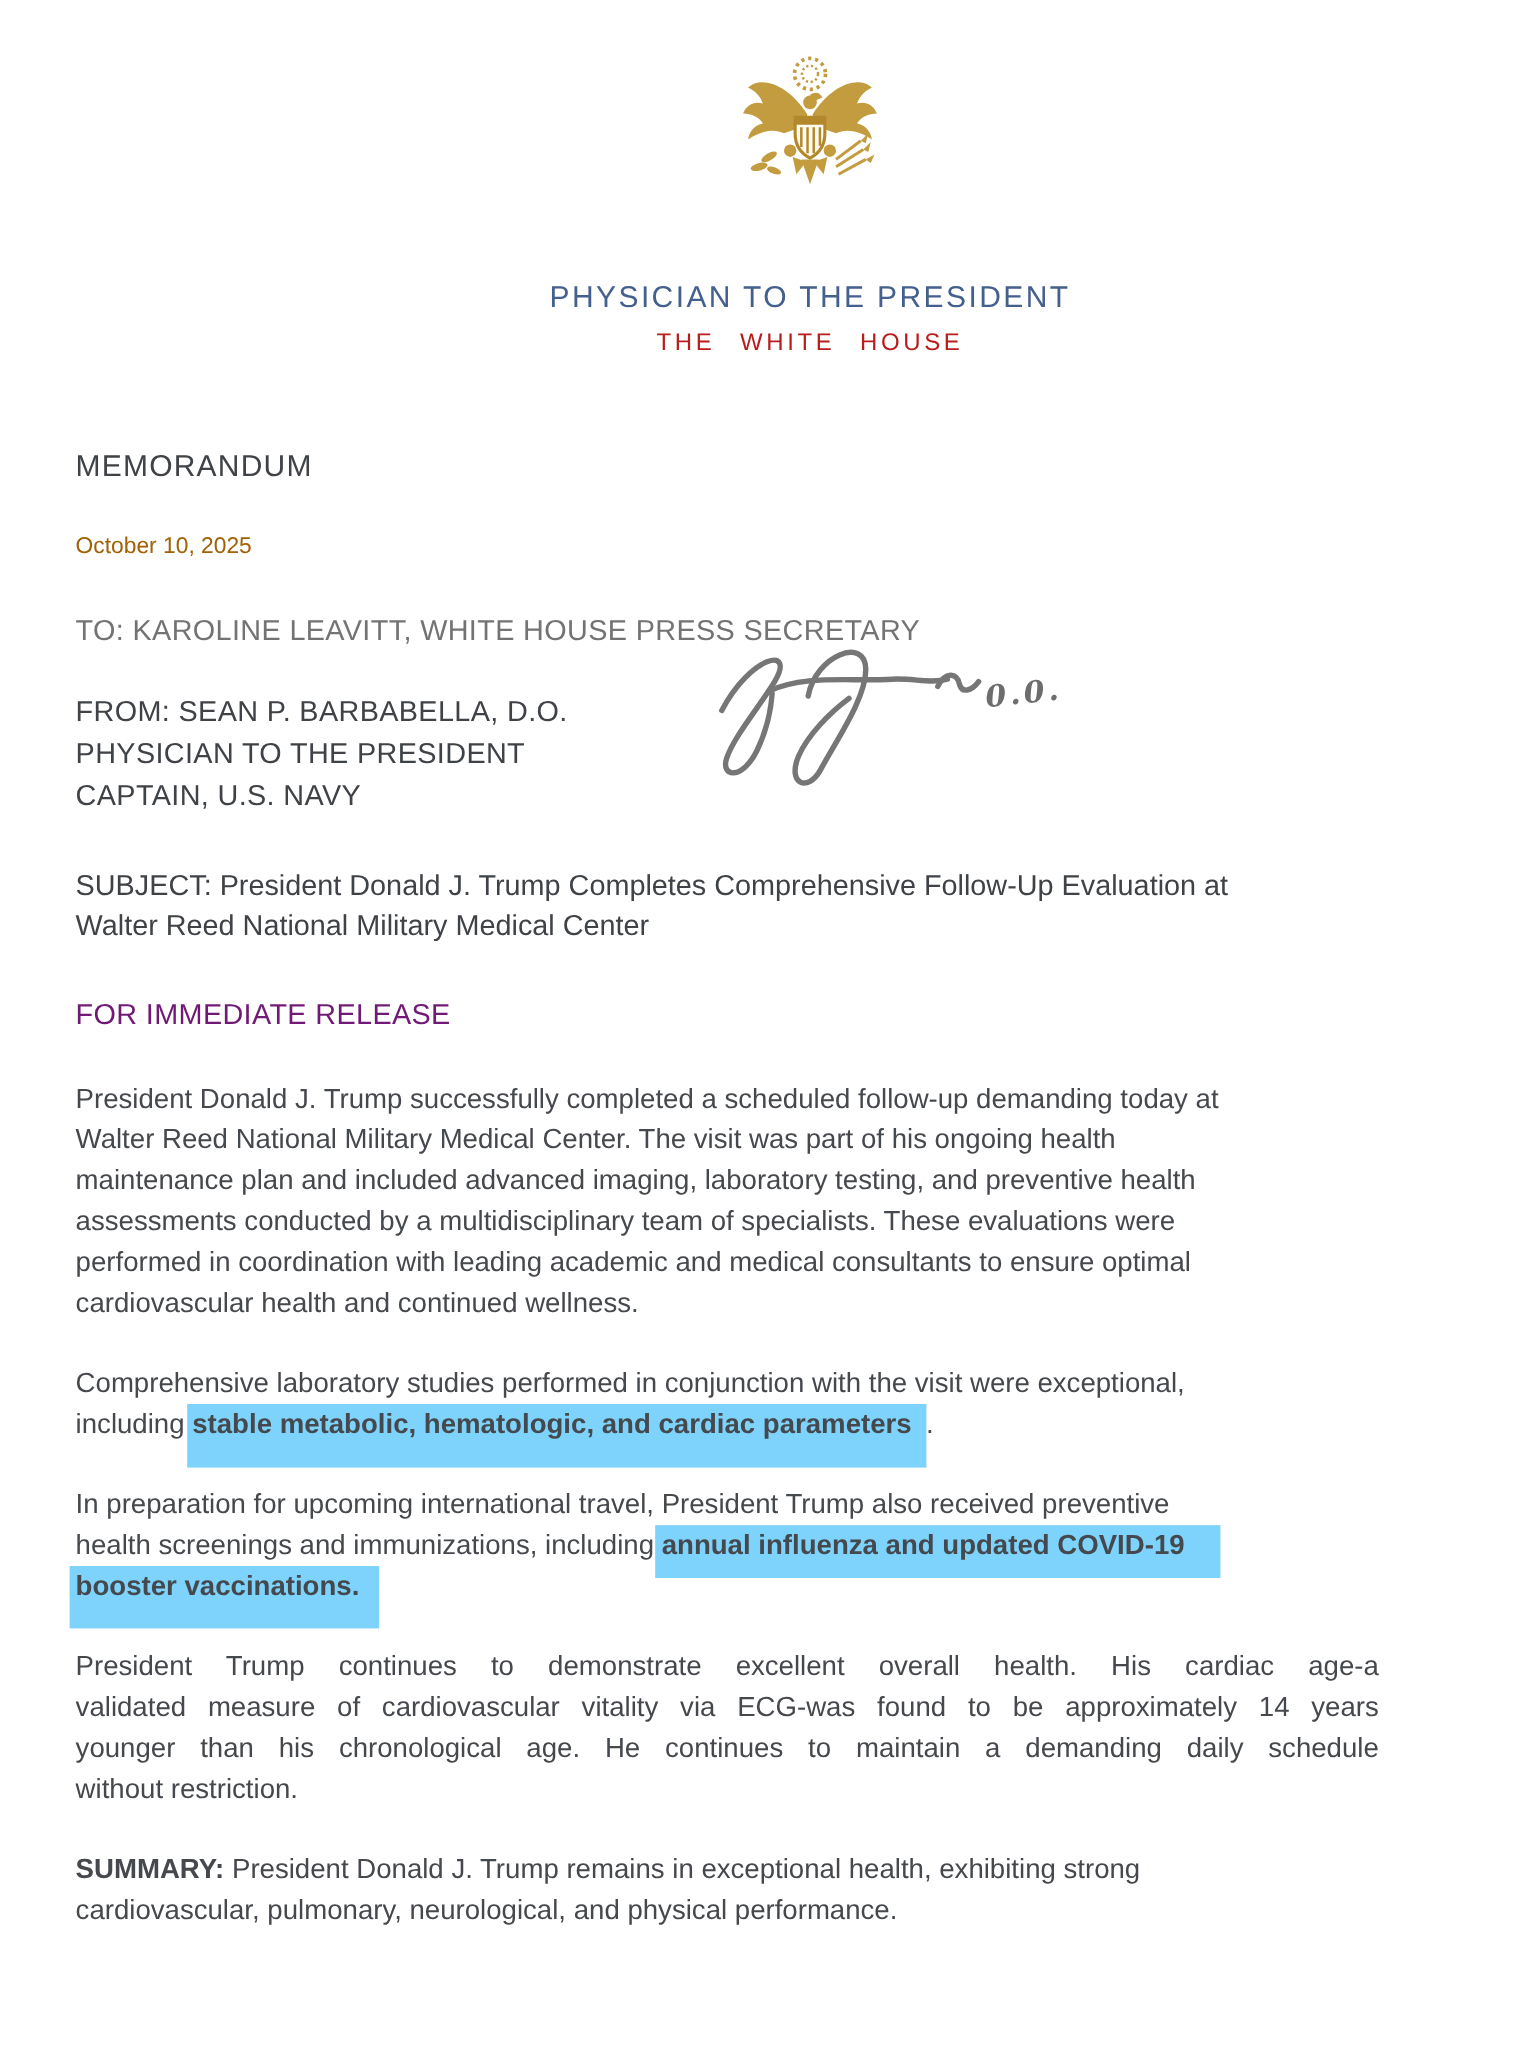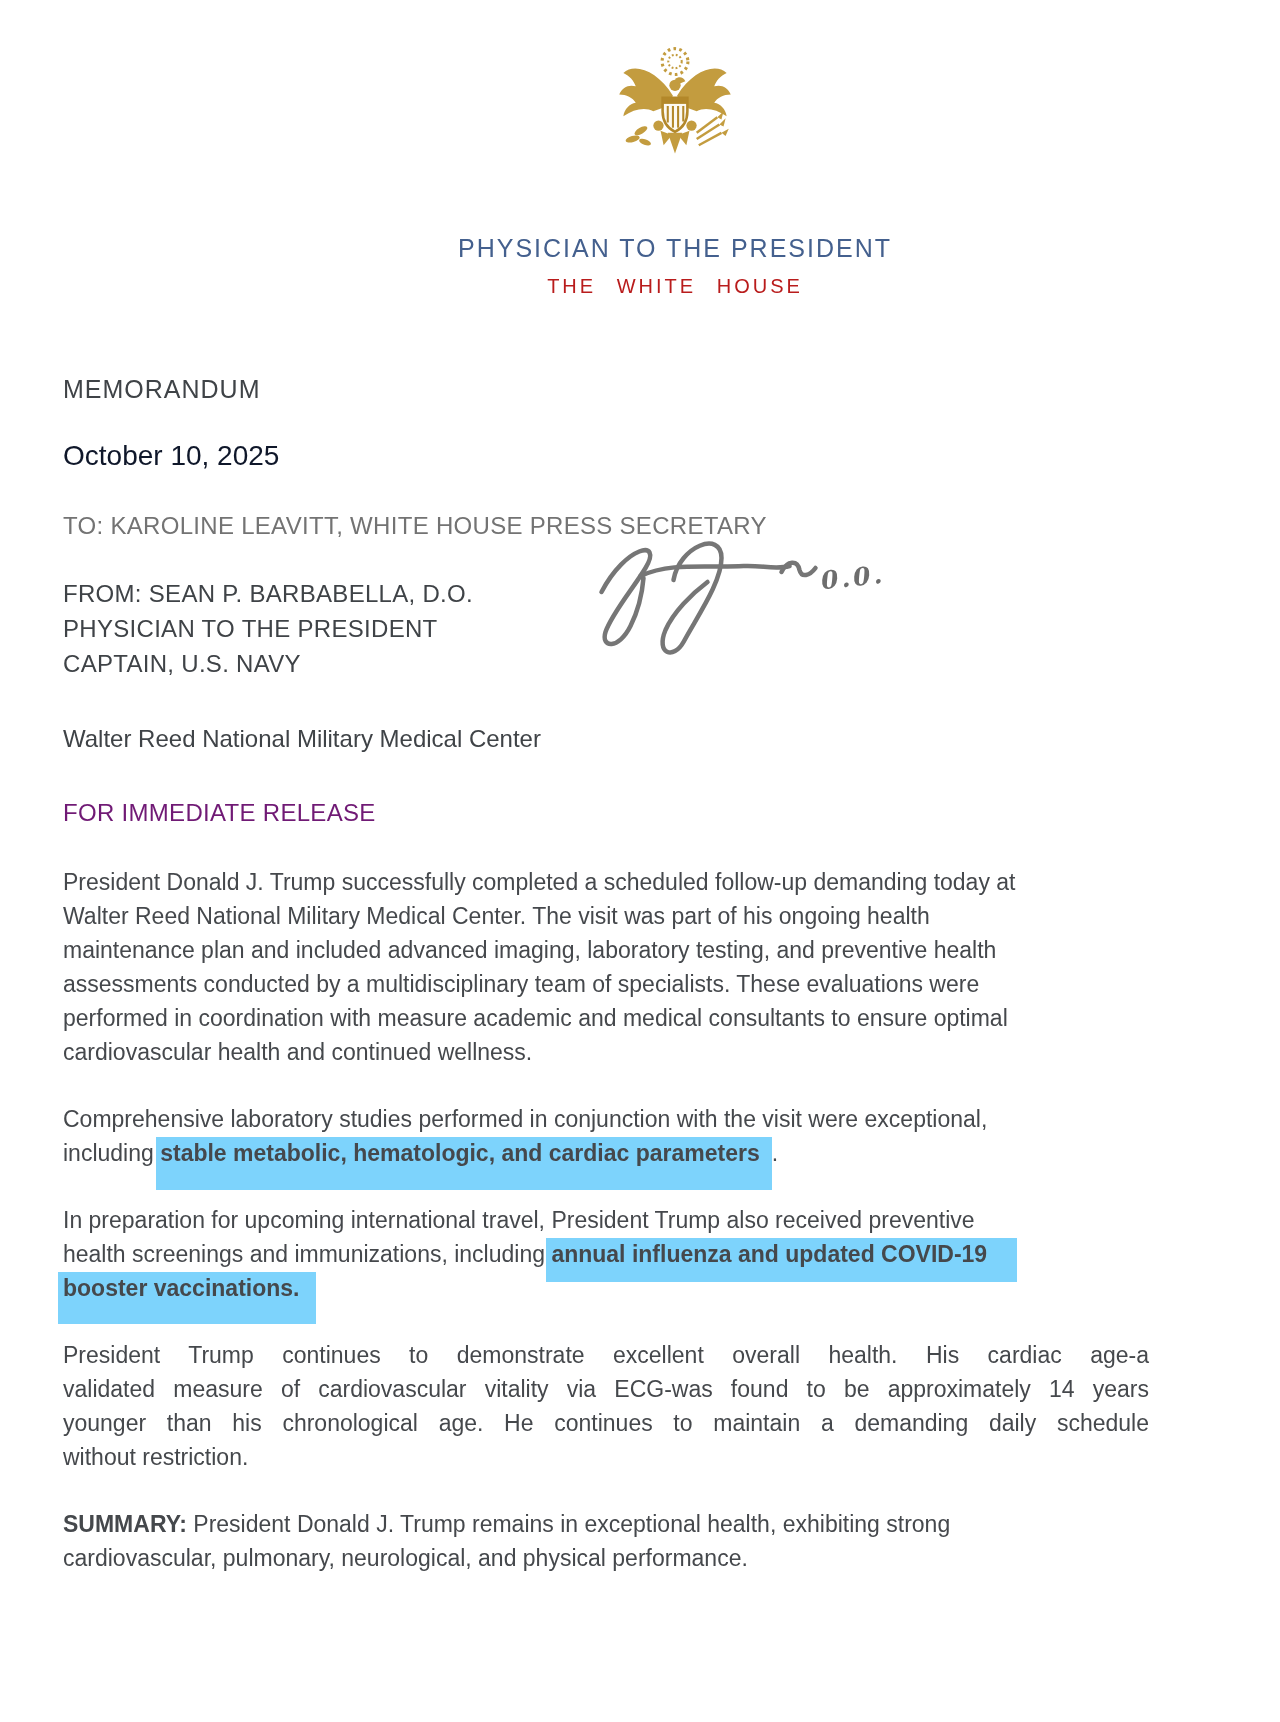--- a/index.html
+++ b/index.html
@@ -18,21 +18,21 @@
     letter-spacing:2px;color:#44608e;font-weight:400;
   }
   .lh-sub{
     margin-top:7px;font-size:20px;line-height:30px;
     letter-spacing:3px;word-spacing:12px;color:#b91c1c;
   }
 
   
   .content{margin-left:33px;width:1086px;}
   .memo-label{margin-top:72px;font-size:25px;line-height:32px;letter-spacing:1px;color:#3f4347;}
-  .date{margin-top:35px;font-size:28px;line-height:32px;color:#0f172a;}
+  .date{margin-top:35px;font-size:19px;line-height:32px;color:#a16207;}
   .to-line{margin-top:37px;font-size:24px;line-height:34px;letter-spacing:.3px;color:#737373;}
   .from-block{position:relative;margin-top:33px;font-size:24px;line-height:35px;letter-spacing:.3px;color:#3f4347;}
   .signature{position:absolute;left:520px;top:-48px;line-height:0;}
   .sig-note{
     position:absolute;left:758px;top:-16px;
     font-family:"DejaVu Serif",serif;font-style:italic;font-weight:bold;
     font-size:25px;color:#6d6d6d;letter-spacing:3px;transform:rotate(-6deg);
   }
   .subject{margin-top:41px;font-size:24px;line-height:33px;color:#3f4347;}
   .release{margin-top:41px;font-size:24px;line-height:34px;letter-spacing:.3px;color:#701a75;}
@@ -130,32 +130,33 @@
             <path d="M88 52 C94 18 136 2 136 30 C136 54 112 88 98 114 C88 132 70 126 80 102 C88 84 106 66 122 54"></path>
             <path d="M55 48 C85 34 120 40 158 38 C176 37 190 42 204 38"></path>
             <path d="M196 44 C202 32 212 32 214 42 C216 50 224 48 230 40"></path>
           </g>
         </svg>
       </div>
       <div class="sig-note">0.0.</div>
     </div>
 
     <div class="subject">
+      <div>SUBJECT: President Donald J. Trump Completes Comprehensive Follow-Up Evaluation at</div>
       <div>Walter Reed National Military Medical Center</div>
     </div>
 
     <div class="release">FOR IMMEDIATE RELEASE</div>
 
     <div class="memo-body" id="memo-body">
         <div class="para" data-idx="0">
           <div class="line" data-idx="0"><span>President Donald J. Trump successfully completed a scheduled follow-up demanding today at</span></div>
           <div class="line" data-idx="1"><span>Walter Reed National Military Medical Center. The visit was part of his ongoing health</span></div>
           <div class="line" data-idx="2"><span>maintenance plan and included advanced imaging, laboratory testing, and preventive health</span></div>
           <div class="line" data-idx="3"><span>assessments conducted by a multidisciplinary team of specialists. These evaluations were</span></div>
-          <div class="line" data-idx="4"><span>performed in coordination with measure academic and medical consultants to ensure optimal</span></div>
+          <div class="line" data-idx="4"><span>performed in coordination with leading academic and medical consultants to ensure optimal</span></div>
           <div class="line" data-idx="5"><span>cardiovascular health and continued wellness.</span></div>
         </div>
         <div class="para" data-idx="1">
           <div class="line" data-idx="0"><span>Comprehensive laboratory studies performed in conjunction with the visit were exceptional,</span></div>
           <div class="line" data-idx="1"><span>including </span><span class="hl">stable metabolic, hematologic, and cardiac parameters</span><span>.</span></div>
         </div>
         <div class="para" data-idx="2">
           <div class="line" data-idx="0"><span>In preparation for upcoming international travel, President Trump also received preventive</span></div>
           <div class="line" data-idx="1"><span>health screenings and immunizations, including </span><span class="hl">annual influenza and updated COVID-19</span></div>
           <div class="line" data-idx="2"><span class="hl">booster vaccinations.</span></div>

